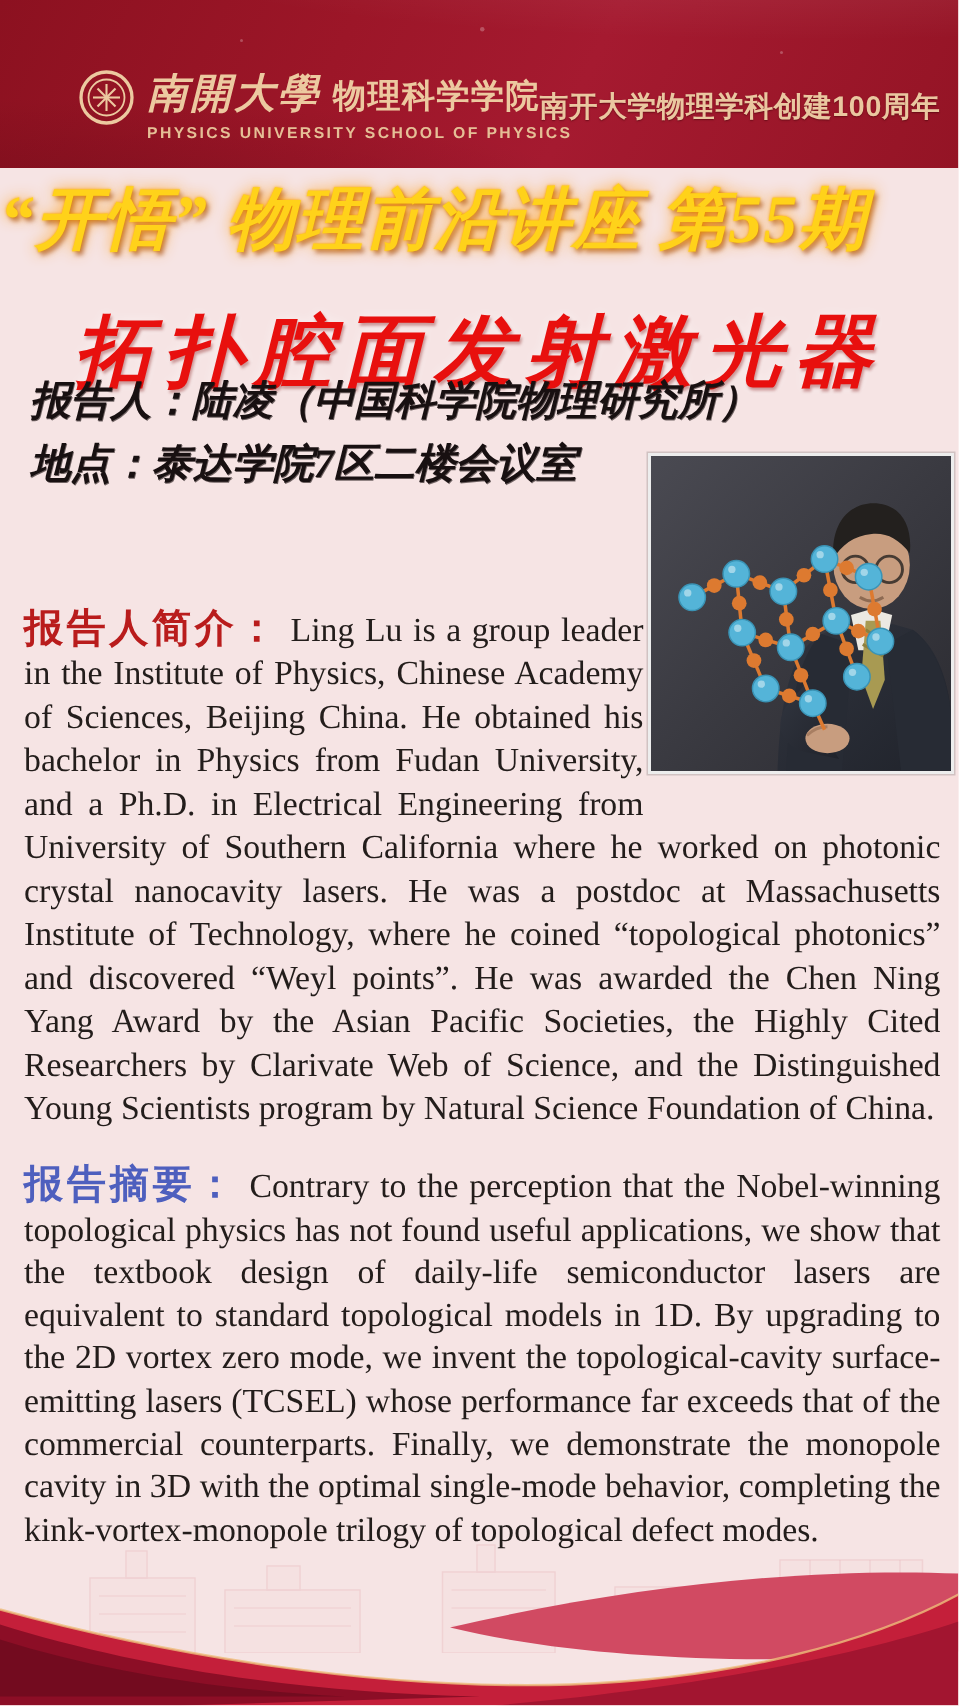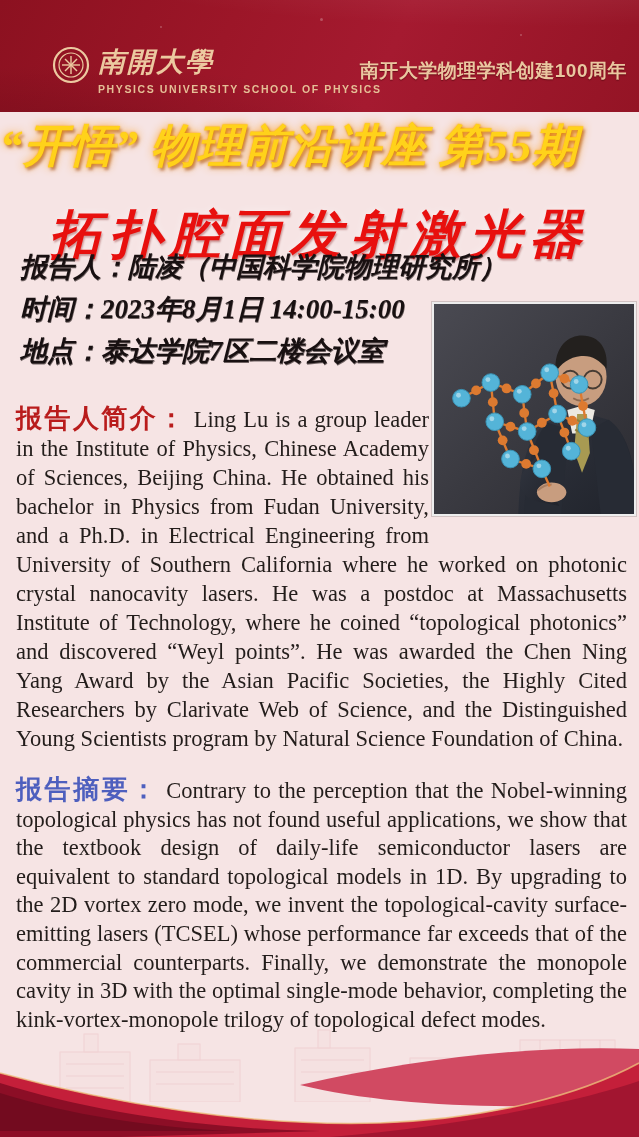--- a/index.html
+++ b/index.html
@@ -94,33 +94,33 @@
         <g stroke="#ecc9a0" stroke-width="1.4">
           <line x1="19" y1="10" x2="19" y2="28"></line>
           <line x1="10" y1="19" x2="28" y2="19"></line>
           <line x1="13" y1="13" x2="25" y2="25"></line>
           <line x1="25" y1="13" x2="13" y2="25"></line>
         </g>
       </svg>
       <div class="brand-text">
         <div class="brand-row">
           <span class="uni-script">南開大學</span>
+          <span class="dept">物理科学学院</span>
         </div>
         <div class="brand-sub">PHYSICS UNIVERSITY SCHOOL OF PHYSICS</div>
       </div>
     </div>
     <div class="anniv">南开大学物理学科创建100周年</div>
   </div>
 
   <div class="series-title">“开悟” 物理前沿讲座 第55期</div>
   <div class="topic-title">拓扑腔面发射激光器</div>
 
   <div class="details">
     <div>报告人：陆凌（中国科学院物理研究所）</div>
-    <div>时间：2023年8月1日 14:00-15:00</div>
     <div>地点：泰达学院7区二楼会议室</div>
   </div>
 
   <div class="photo">
     <svg viewBox="0 0 204 214">
       <defs>
         <linearGradient id="pbg" x1="0" y1="0" x2="1" y2="1">
           <stop offset="0" stop-color="#4a4a52"></stop>
             <stop offset=".5" stop-color="#3a3a41"></stop>
             <stop offset="1" stop-color="#2b2b31"></stop>

